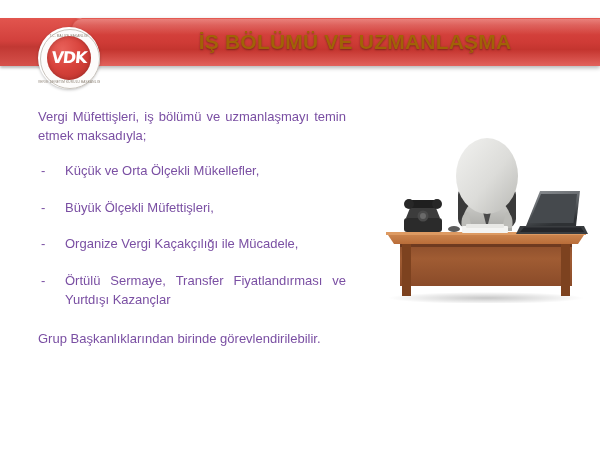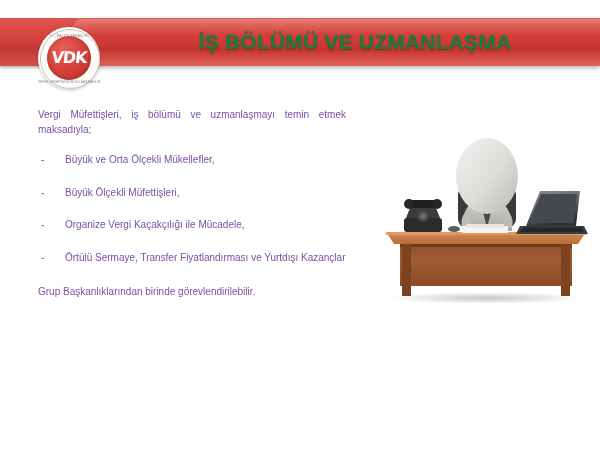--- a/index.html
+++ b/index.html
@@ -53,21 +53,21 @@
     border-radius: 10px 0 0 0;
   }
   .banner-title {
     position: absolute;
     left: 120px;
     top: 0;
     width: 470px;
     height: 50px;
     line-height: 48px;
     text-align: center;
-    color: #15803d;
+    color: #a16207;
     font-size: 21px;
     font-weight: bold;
     letter-spacing: 0.2px;
     text-shadow: 0 1px 2px rgba(0,0,0,0.35);
     white-space: nowrap;
   }
 
   
   .logo-seal {
     position: absolute;
@@ -122,21 +122,21 @@
   .logo-top-text { top: 6.5px; }
   .logo-bottom-text { bottom: 5px; }
 
   
   .content {
     position: absolute;
     left: 38px;
     top: 108px;
     width: 308px;
     color: #7a4fa3;
-    font-size: 10px;
+    font-size: 13px;
   }
   .para {
     text-align: justify;
     text-align-last: left;
     line-height: 1.45;
     margin: 0;
   }
   .para.intro { margin-bottom: 16px; }
   .para.outro { margin-top: 7px; }
 
@@ -198,21 +198,21 @@
 </div>
 
 <div class="content">
 
   <p class="para intro">Vergi Müfettişleri, iş bölümü ve uzmanlaşmayı temin etmek maksadıyla;</p>
 
   <ul class="bullet-list">
 
     <li class="bullet-item">
       <span class="bullet-dash">-</span>
-      <span class="bullet-text-justified">Büyük ve Orta Ölçekli Mükellefler,</span>
+      <span class="bullet-text-justified">Küçük ve Orta Ölçekli Mükellefler,</span>
     </li>
 
     <li class="bullet-item">
       <span class="bullet-dash">-</span>
       <span class="bullet-text-justified">Büyük Ölçekli Müfettişleri,</span>
     </li>
 
     <li class="bullet-item">
       <span class="bullet-dash">-</span>
       <span class="bullet-text-justified">Organize Vergi Kaçakçılığı ile Mücadele,</span>

